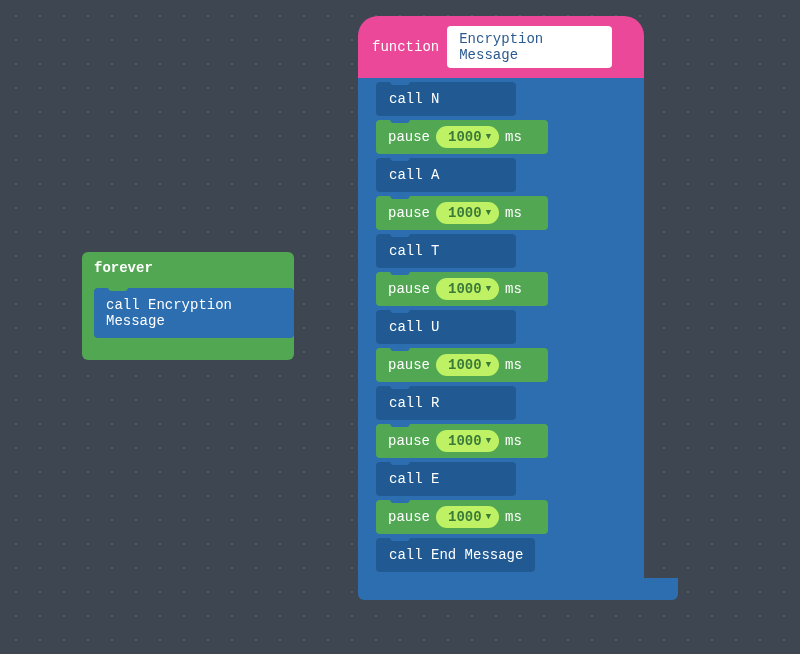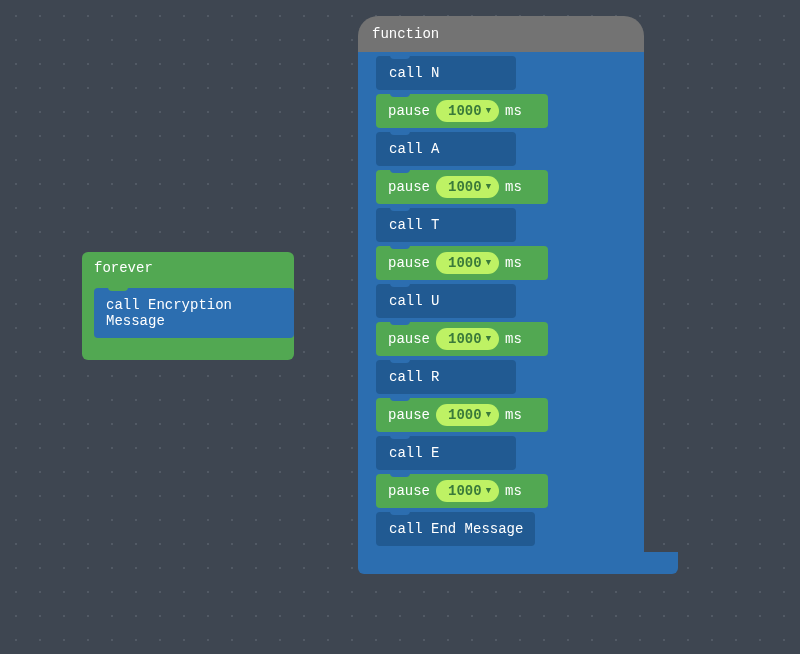--- a/index.html
+++ b/index.html
@@ -25,21 +25,21 @@
   .forever-block {
     position: absolute;
     left: 82px;
     top: 252px;
     width: 212px;
   }
   .forever-hat {
     background: #52a852;
     border-radius: 6px 6px 0 0;
     padding: 8px 12px;
-    font-weight: 400;
+    font-weight: 700;
   }
   .forever-body {
     background: #52a852;
     padding: 4px 0 4px 12px;
     border-radius: 0 0 0 0;
   }
   .forever-bottom {
     background: #52a852;
     height: 18px;
     border-radius: 0 0 6px 6px;
@@ -62,21 +62,21 @@
     border-radius: 0 0 4px 4px;
   }
   
   .func-block {
     position: absolute;
     left: 358px;
     top: 16px;
     width: 286px;
   }
   .func-hat {
-    background: #737373;
+    background: #ec4899;
     border-radius: 20px 20px 0 0;
     padding: 10px 32px 10px 14px;
     display: flex;
     align-items: center;
     gap: 8px;
     font-weight: 500;
   }
   .func-name-field {
     background: #fff;
     color: #2b5a8e;
@@ -157,20 +157,21 @@
       <div class="call-block">
         <span>call Encryption Message</span>
       </div>
     </div>
     <div class="forever-bottom"></div>
   </div>
 
   <div class="func-block">
     <div class="func-hat">
       <span>function</span>
+      <span class="func-name-field">Encryption Message</span>
     </div>
     <div class="func-body" id="func-body">
         <div class="stmt stmt-call"><span>call N</span></div>
         <div class="stmt stmt-pause">
           <span>pause</span>
           <span class="pill">
             <span>1000</span>
             <span class="chev">▼</span>
           </span>
           <span>ms</span>

